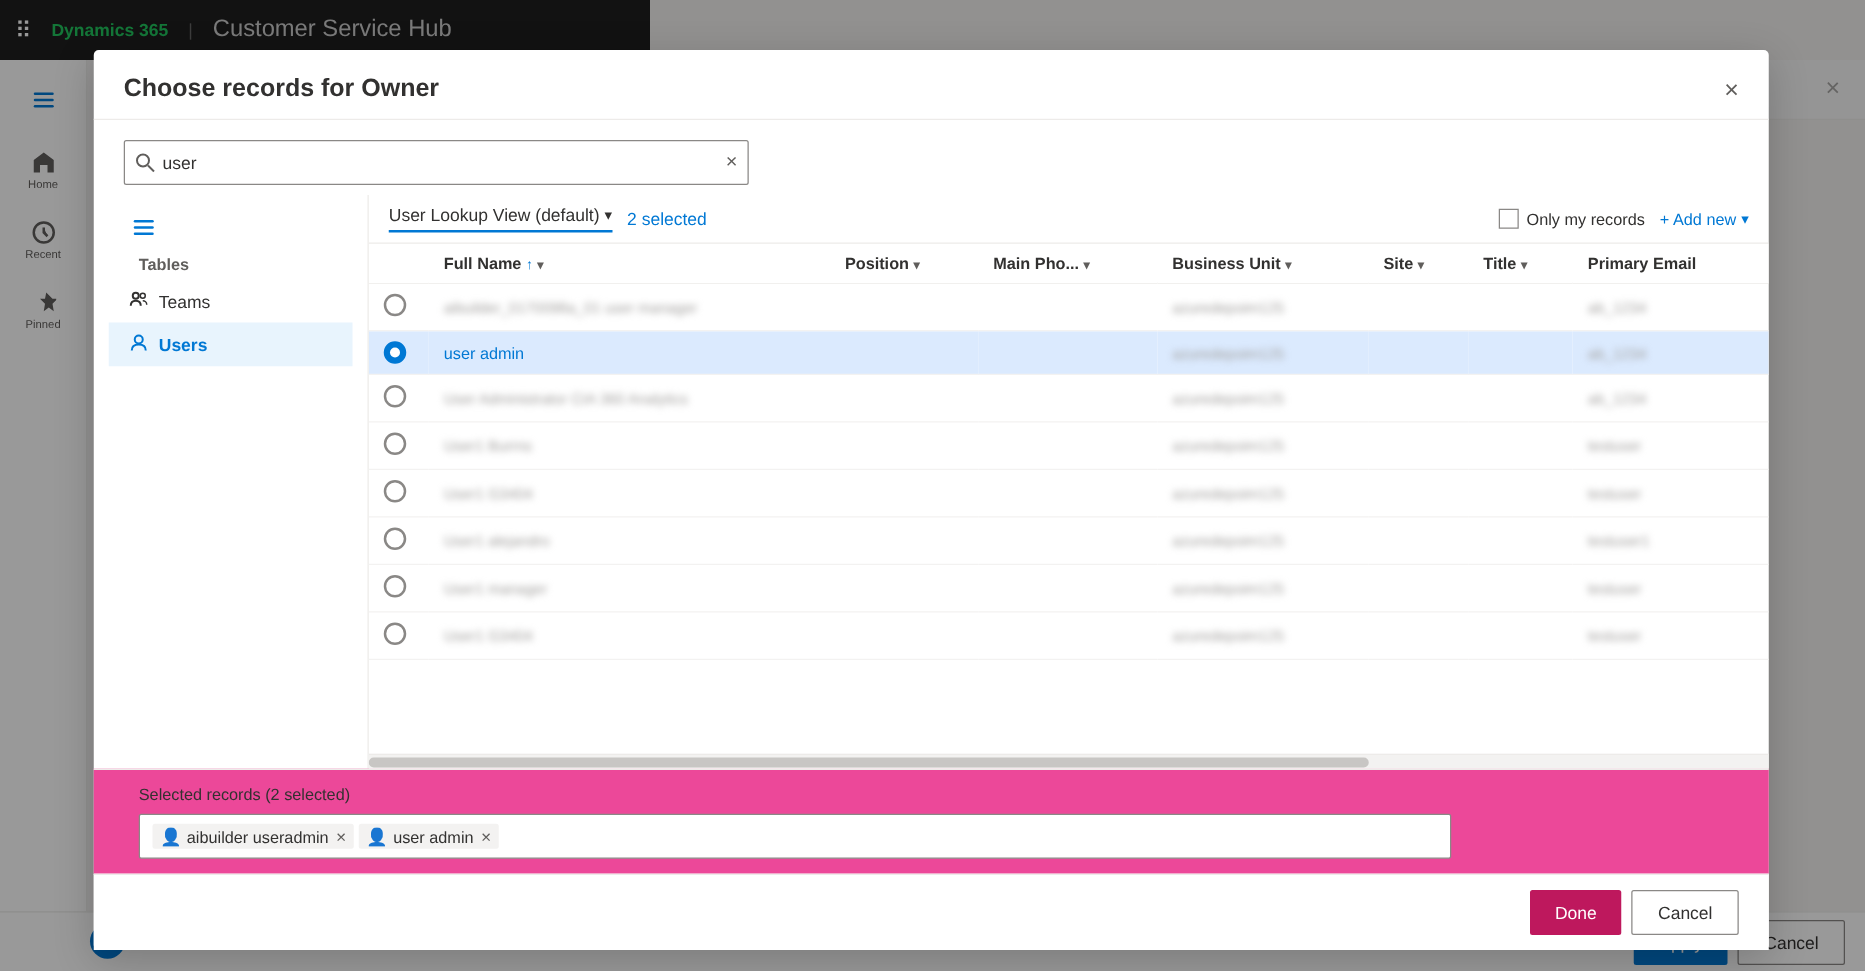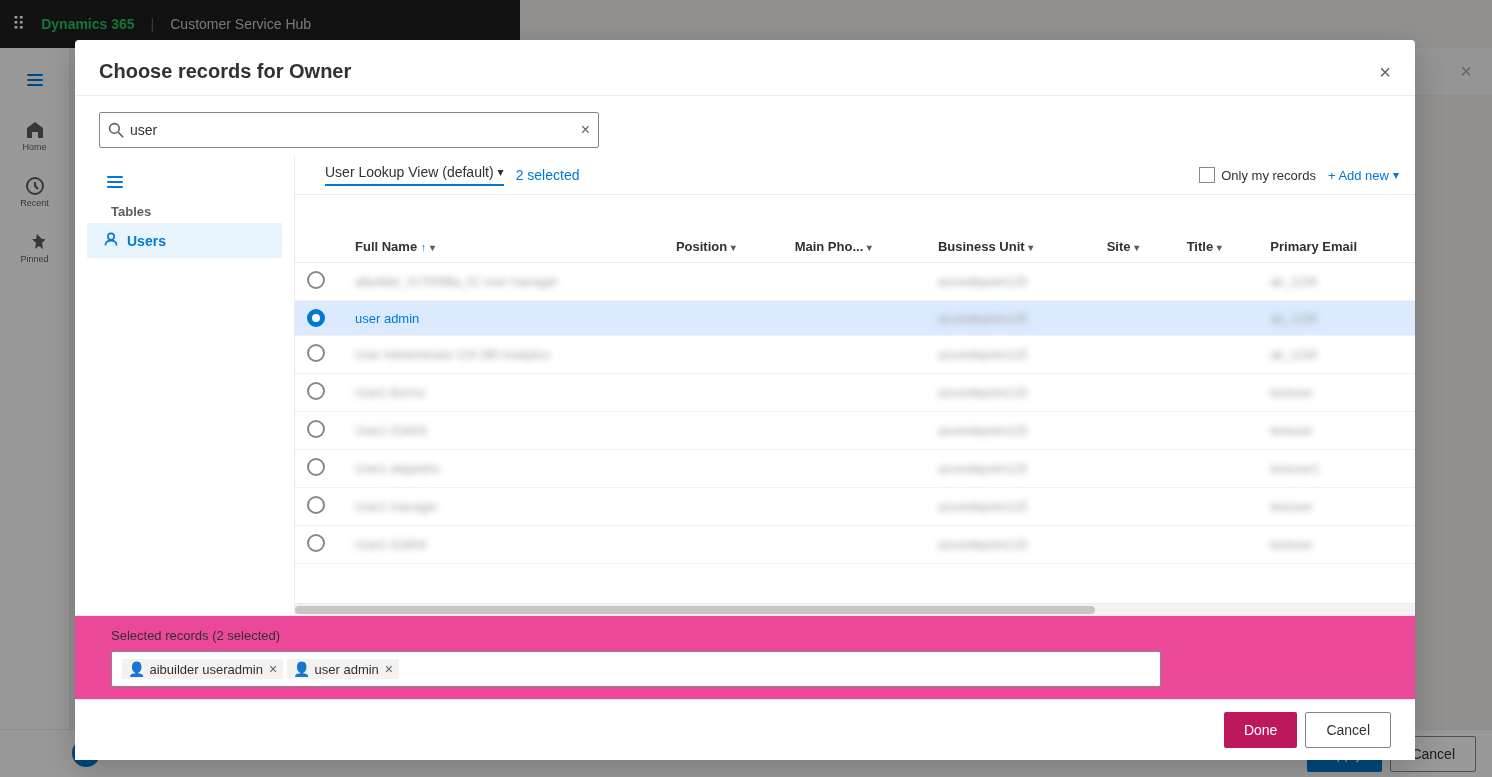--- a/index.html
+++ b/index.html
@@ -14,21 +14,21 @@
 
     
     .top-nav {
       position: absolute; top: 0; left: 0; width: 520px; height: 48px;
       background: #1e1e1e;
       display: flex; align-items: center; padding: 0 12px; gap: 16px;
     }
     .top-nav-dots { color: #fff; font-size: 18px; }
     .top-nav-title { color: #22c55e; font-size: 14px; font-weight: 600; }
     .top-nav-sep { color: #666; }
-    .top-nav-sub { color: #ccc; font-size: 14px; }
+    .top-nav-sub { color: #ccc; font-size: 19px; }
 
     
     .sidebar {
       position: absolute; top: 48px; left: 0; width: 70px; height: 729px;
       background: #fff; border-right: 1px solid #edebe9;
       display: flex; flex-direction: column; align-items: center; padding-top: 8px; gap: 8px;
     }
     .sidebar-icon { width: 48px; height: 48px; display: flex; flex-direction: column; align-items: center; justify-content: center; color: #605e5c; font-size: 10px; gap: 2px; cursor: pointer; border-radius: 4px; }
     .sidebar-icon svg { width: 20px; height: 20px; }
 
@@ -103,38 +103,38 @@
     }
 
     
     .data-toolbar {
       display: flex; align-items: center; padding: 8px 16px; gap: 12px;
       border-bottom: 1px solid #edebe9; flex-shrink: 0;
     }
     .view-selector {
       display: flex; align-items: center; gap: 4px; cursor: pointer;
       color: #323130; font-size: 14px; font-weight: 500;
-      border-bottom: 2px solid #0078d4; padding-bottom: 4px; margin-left: 14px;
+      border-bottom: 2px solid #0078d4; padding-bottom: 4px;
     }
     .selected-badge {
       color: #0078d4; font-size: 14px; cursor: pointer;
     }
     .toolbar-spacer { flex: 1; }
     .only-my-records {
       display: flex; align-items: center; gap: 6px; color: #323130; font-size: 13px;
     }
     .checkbox-only { width: 16px; height: 16px; border: 1px solid #8a8886; background: #fff; cursor: pointer; }
     .add-new-btn {
       display: flex; align-items: center; gap: 4px; color: #0078d4; font-size: 13px; cursor: pointer;
       background: none; border: none;
     }
 
     
     .data-table-wrap {
-      flex: 1; overflow-y: auto; overflow-x: hidden; position: relative; margin-top: 36px;
+      flex: 1; overflow-y: auto; overflow-x: hidden; position: relative;
     }
     .data-table {
       width: 100%; border-collapse: collapse;
     }
     .data-table th {
       position: sticky; top: 0; background: #fff;
       text-align: left; padding: 8px 12px;
       font-size: 13px; font-weight: 600; color: #323130;
       border-bottom: 1px solid #edebe9;
       white-space: nowrap; cursor: pointer;
@@ -347,20 +347,31 @@
       <div style="padding:8px 16px 4px; display:flex; align-items:center; gap:6px; cursor:pointer;">
         <div class="hamburger-lines">
           <div class="hamburger-line"></div>
           <div class="hamburger-line"></div>
           <div class="hamburger-line"></div>
         </div>
       </div>
       <div class="tables-header">
         <span class="tables-header-icon"></span>
         <span>Tables</span>
+      </div>
+      <div class="table-item">
+        <span>
+          <svg width="16" height="16" viewBox="0 0 20 20" fill="#605e5c">
+              <circle cx="7" cy="7" r="3" fill="none" stroke="currentColor" stroke-width="2"></circle>
+              <circle cx="14" cy="7" r="2.5" fill="none" stroke="currentColor" stroke-width="1.5"></circle>
+              <path d="M2 17c0-3 2-5 5-5s5 2 5 5" fill="none" stroke="currentColor" stroke-width="2"></path>
+              <path d="M14 12c2 0 4 1.5 4 4" fill="none" stroke="currentColor" stroke-width="1.5"></path>
+            </svg>
+        </span>
+        <span>Teams</span>
       </div>
       <div class="table-item active">
         <span>
           <svg width="16" height="16" viewBox="0 0 20 20" fill="#0078d4">
               <circle cx="10" cy="7" r="4" fill="none" stroke="#0078d4" stroke-width="2"></circle>
               <path d="M3 18c0-4 3-6 7-6s7 2 7 6" fill="none" stroke="#0078d4" stroke-width="2"></path>
             </svg>
         </span>
         <span>Users</span>
       </div>

